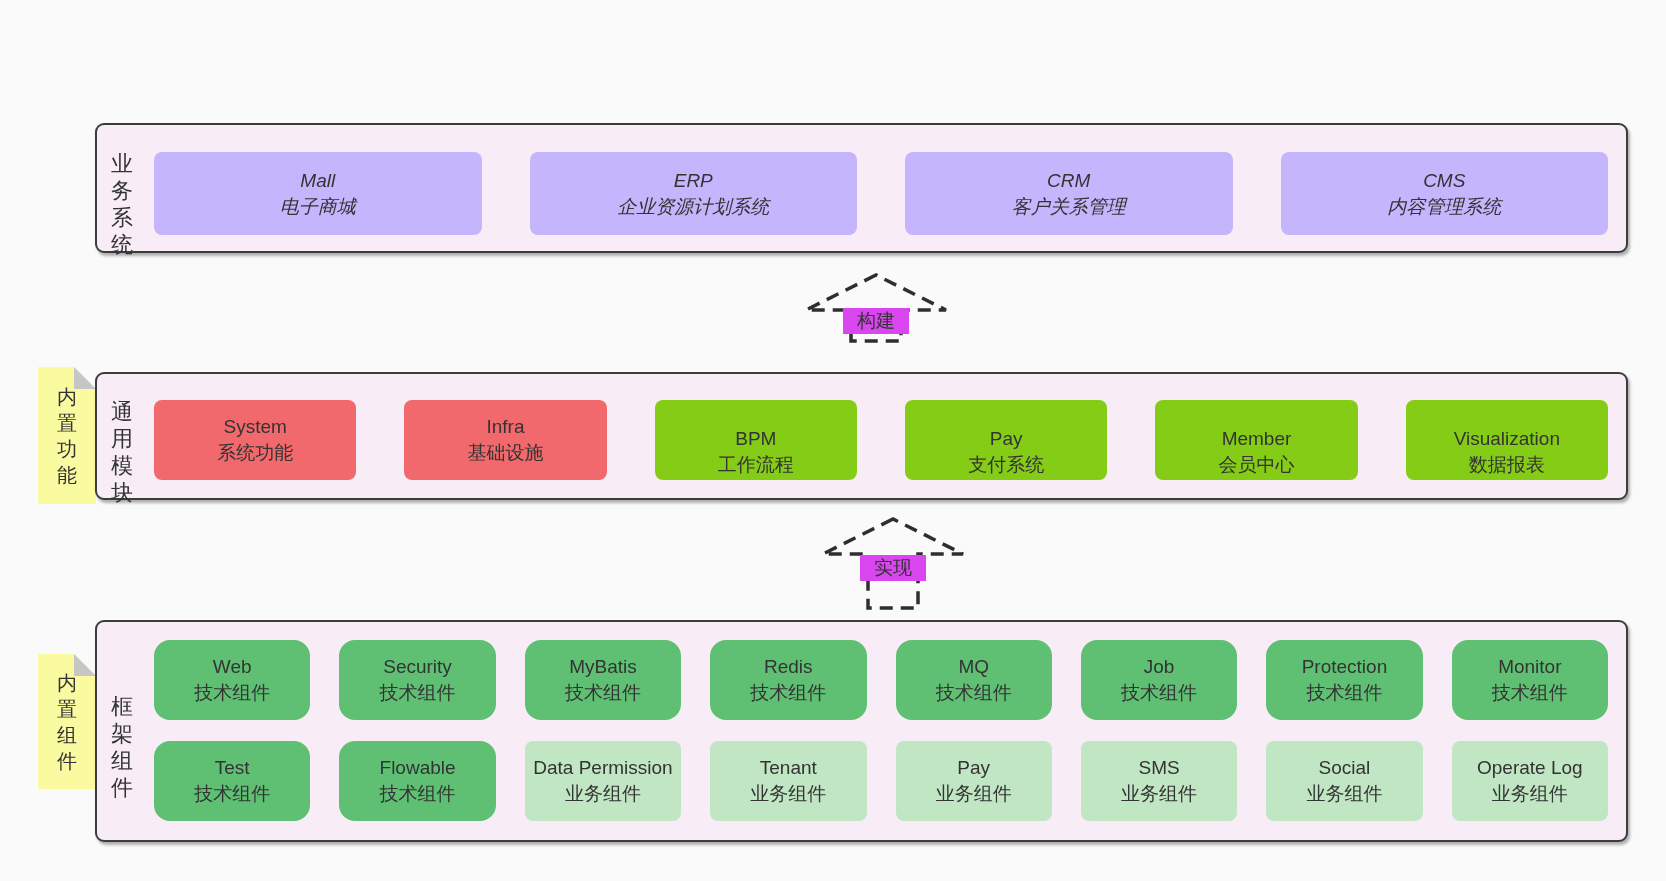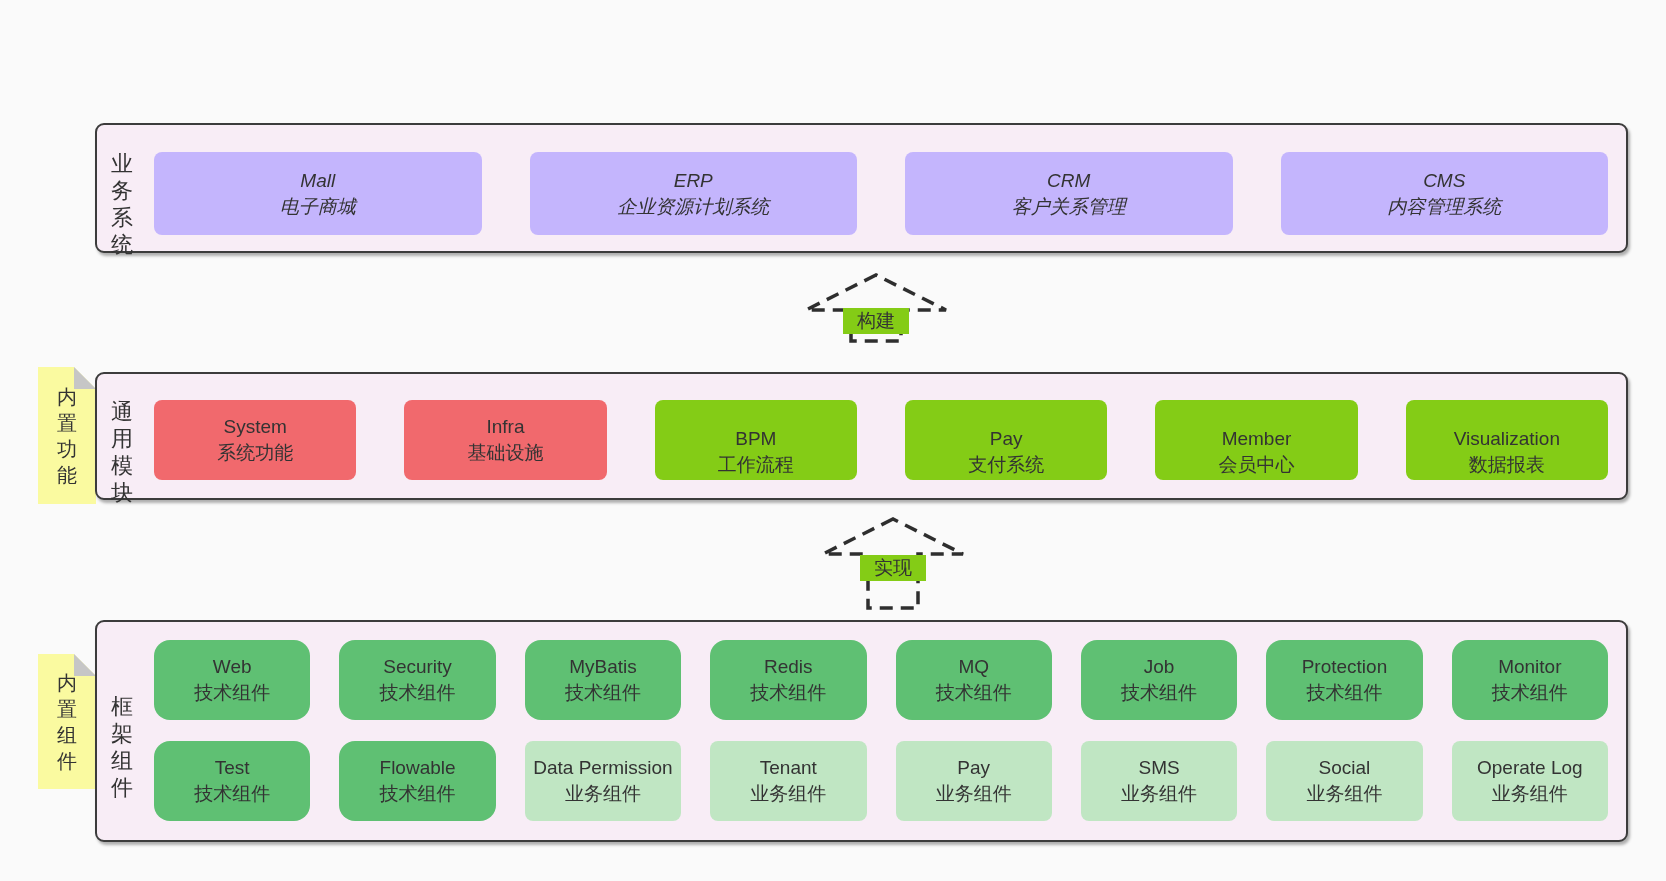--- a/index.html
+++ b/index.html
@@ -88,21 +88,21 @@
     color:#333;
   }
 
   
   .arrow{position:absolute;z-index:3;}
   #arrow-build{left:801px;top:272px;width:150px;height:72px;}
   #arrow-implement{left:818px;top:516px;width:150px;height:95px;}
   .arrow svg{position:absolute;left:0;top:0;}
   .arrow-label{
     position:absolute;left:50%;transform:translateX(-50%);
-    background:#84cc16;
+    background:#d946ef;
     font-size:19px;line-height:24px;
     padding:1px 14px;
     color:#333;white-space:nowrap;
   }
   #arrow-build .arrow-label{top:36px;}
   #arrow-implement .arrow-label{top:39px;}
 </style>
 </head>
 <body>
 

